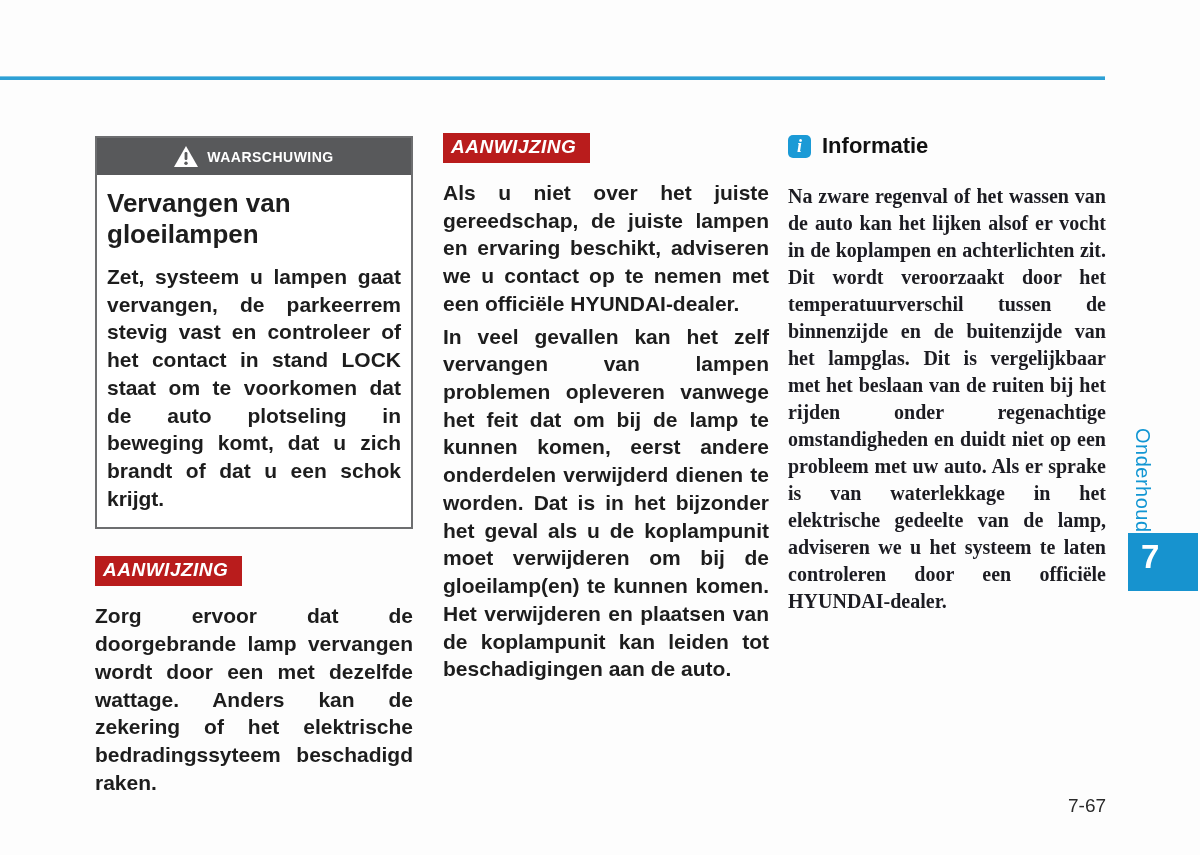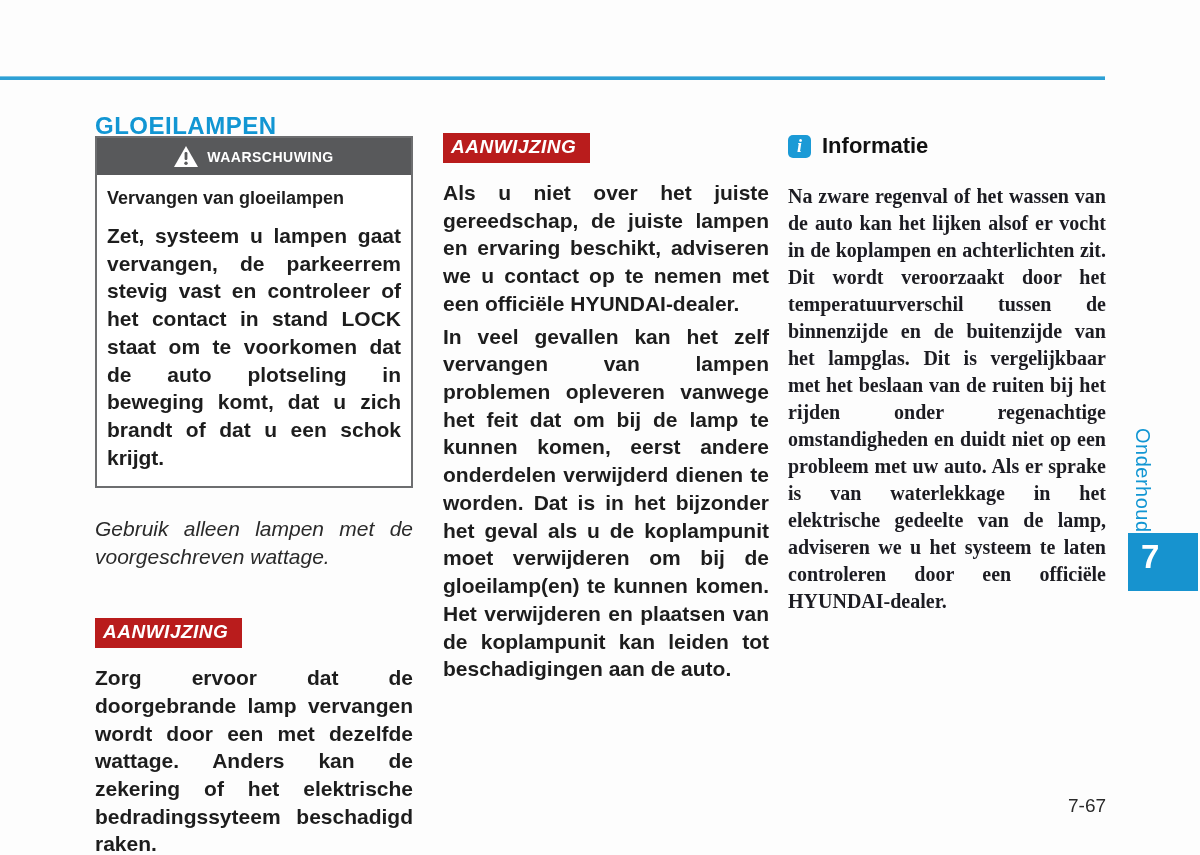--- a/index.html
+++ b/index.html
@@ -53,21 +53,21 @@
     gap: 9px;
     font-size: 14px;
     font-weight: bold;
     letter-spacing: 0.5px;
   }
   .warn-tri { display: inline-block; width: 24px; height: 21px; }
   .warn-body {
     padding: 13px 10px 15px 10px;
   }
   .warn-subtitle {
-    font-size: 18px;
+    font-size: 26px;
     font-weight: bold;
     margin: 0 0 13px 0;
   }
   .bold-par {
     font-size: 21px;
     font-weight: bold;
     line-height: 1.32;
     text-align: justify;
     margin: 0;
   }
@@ -161,41 +161,39 @@
     color: #2a2a2a;
   }
 </style>
 </head>
 <body>
 
 <div class="page">
 
   <div class="top-rule"></div>
 
-  <h1 class="page-title">GLOEILAMPEN</h1>
 
   <div class="col col1" style="top:136px;">
     <div class="warn-box">
       <div class="warn-header">
         <span class="warn-tri">
           <svg width="24" height="21" viewBox="0 0 24 21">
             <path d="M12 0 L24 21 L0 21 Z" fill="#ffffff"></path>
             <rect x="10.6" y="6" width="2.8" height="8" rx="1.2" fill="#58595b"></rect>
             <circle cx="12" cy="17.3" r="1.7" fill="#58595b"></circle>
           </svg>
         </span>
         <span>WAARSCHUWING</span>
       </div>
       <div class="warn-body">
         <p class="warn-subtitle">Vervangen van gloeilampen</p>
         <p class="bold-par">Zet, systeem u lampen gaat vervangen, de parkeerrem stevig vast en controleer of het contact in stand LOCK staat om te voorkomen dat de auto plotseling in beweging komt, dat u zich brandt of dat u een schok krijgt.</p>
       </div>
     </div>
 
-    <p class="italic-note">Gebruik alleen lampen met de voorgeschreven wattage.</p>
 
     <div class="notice-label">AANWIJZING</div>
     <p class="bold-par notice-body">Zorg ervoor dat de doorgebrande lamp vervangen wordt door een met dezelfde wattage. Anders kan de zekering of het elektrische bedradingssyteem beschadigd raken.</p>
   </div>
 
   <div class="col col2">
     <div class="notice-label">AANWIJZING</div>
     <p class="bold-par notice-body">Als u niet over het juiste gereedschap, de juiste lampen en ervaring beschikt, adviseren we u contact op te nemen met een officiële HYUNDAI-dealer.</p>
     <p class="bold-par par-gap">In veel gevallen kan het zelf vervangen van lampen problemen opleveren vanwege het feit dat om bij de lamp te kunnen komen, eerst andere onderdelen verwijderd dienen te worden. Dat is in het bijzonder het geval als u de koplampunit moet verwijderen om bij de gloeilamp(en) te kunnen komen. Het verwijderen en plaatsen van de koplampunit kan leiden tot beschadigingen aan de auto.</p>
   </div>

